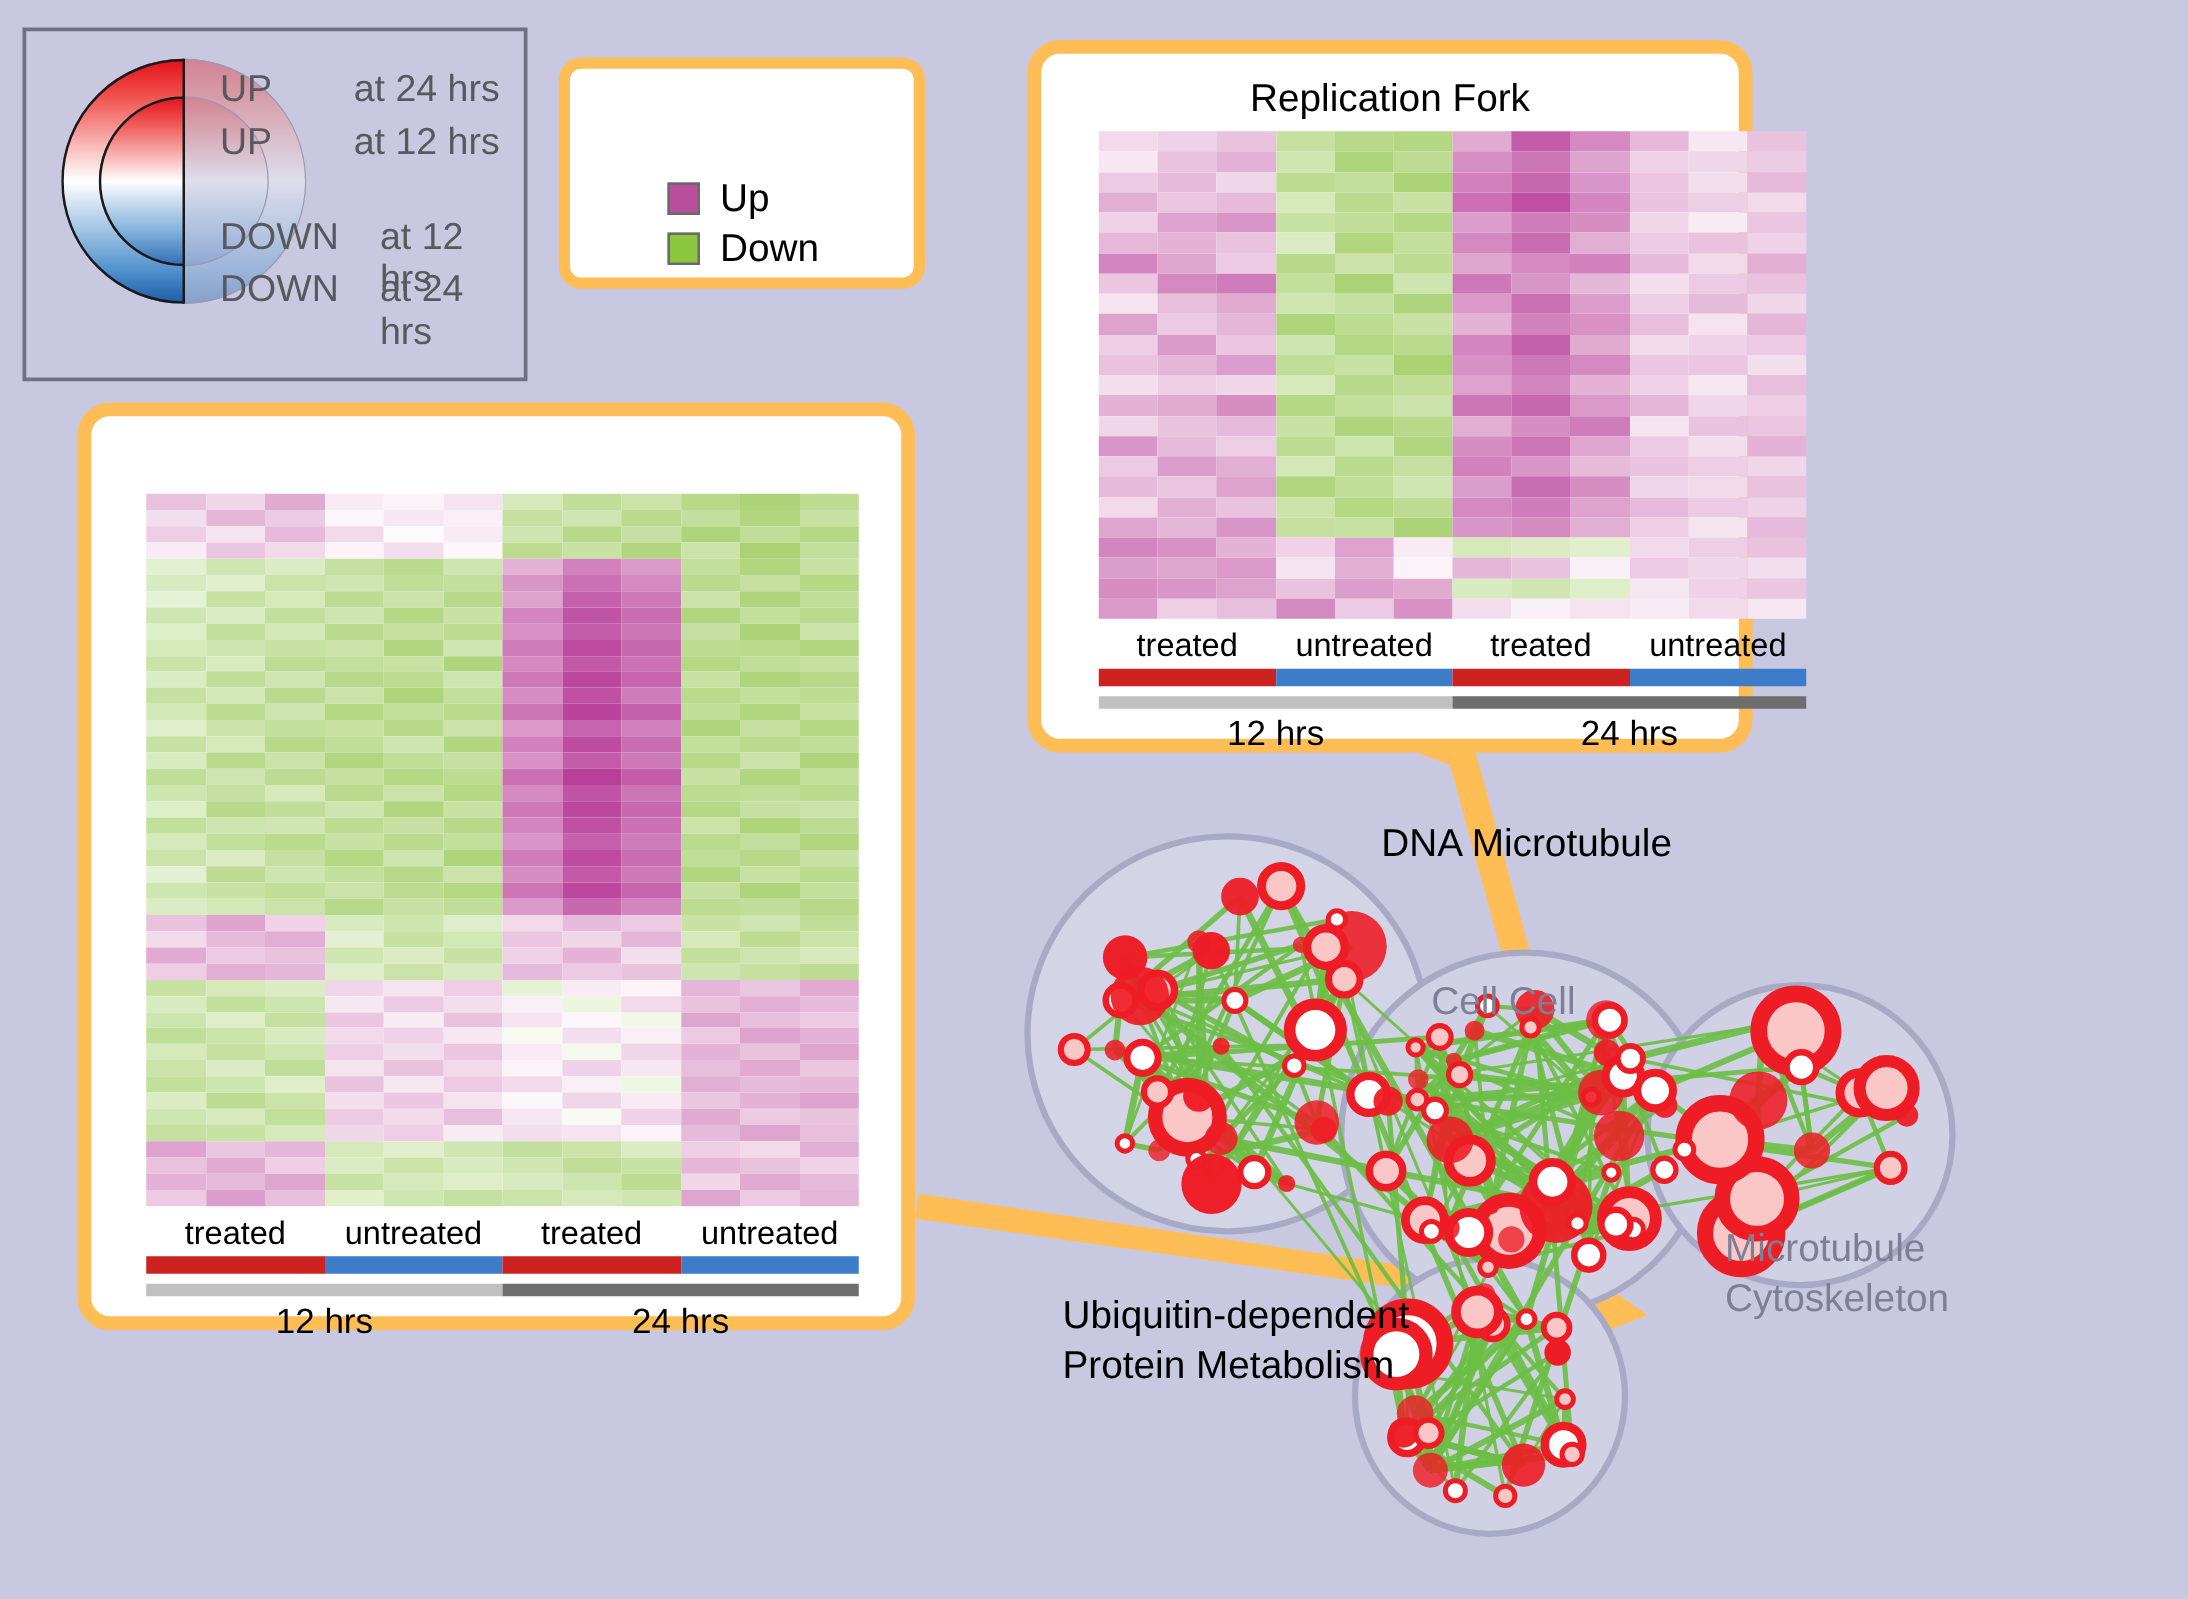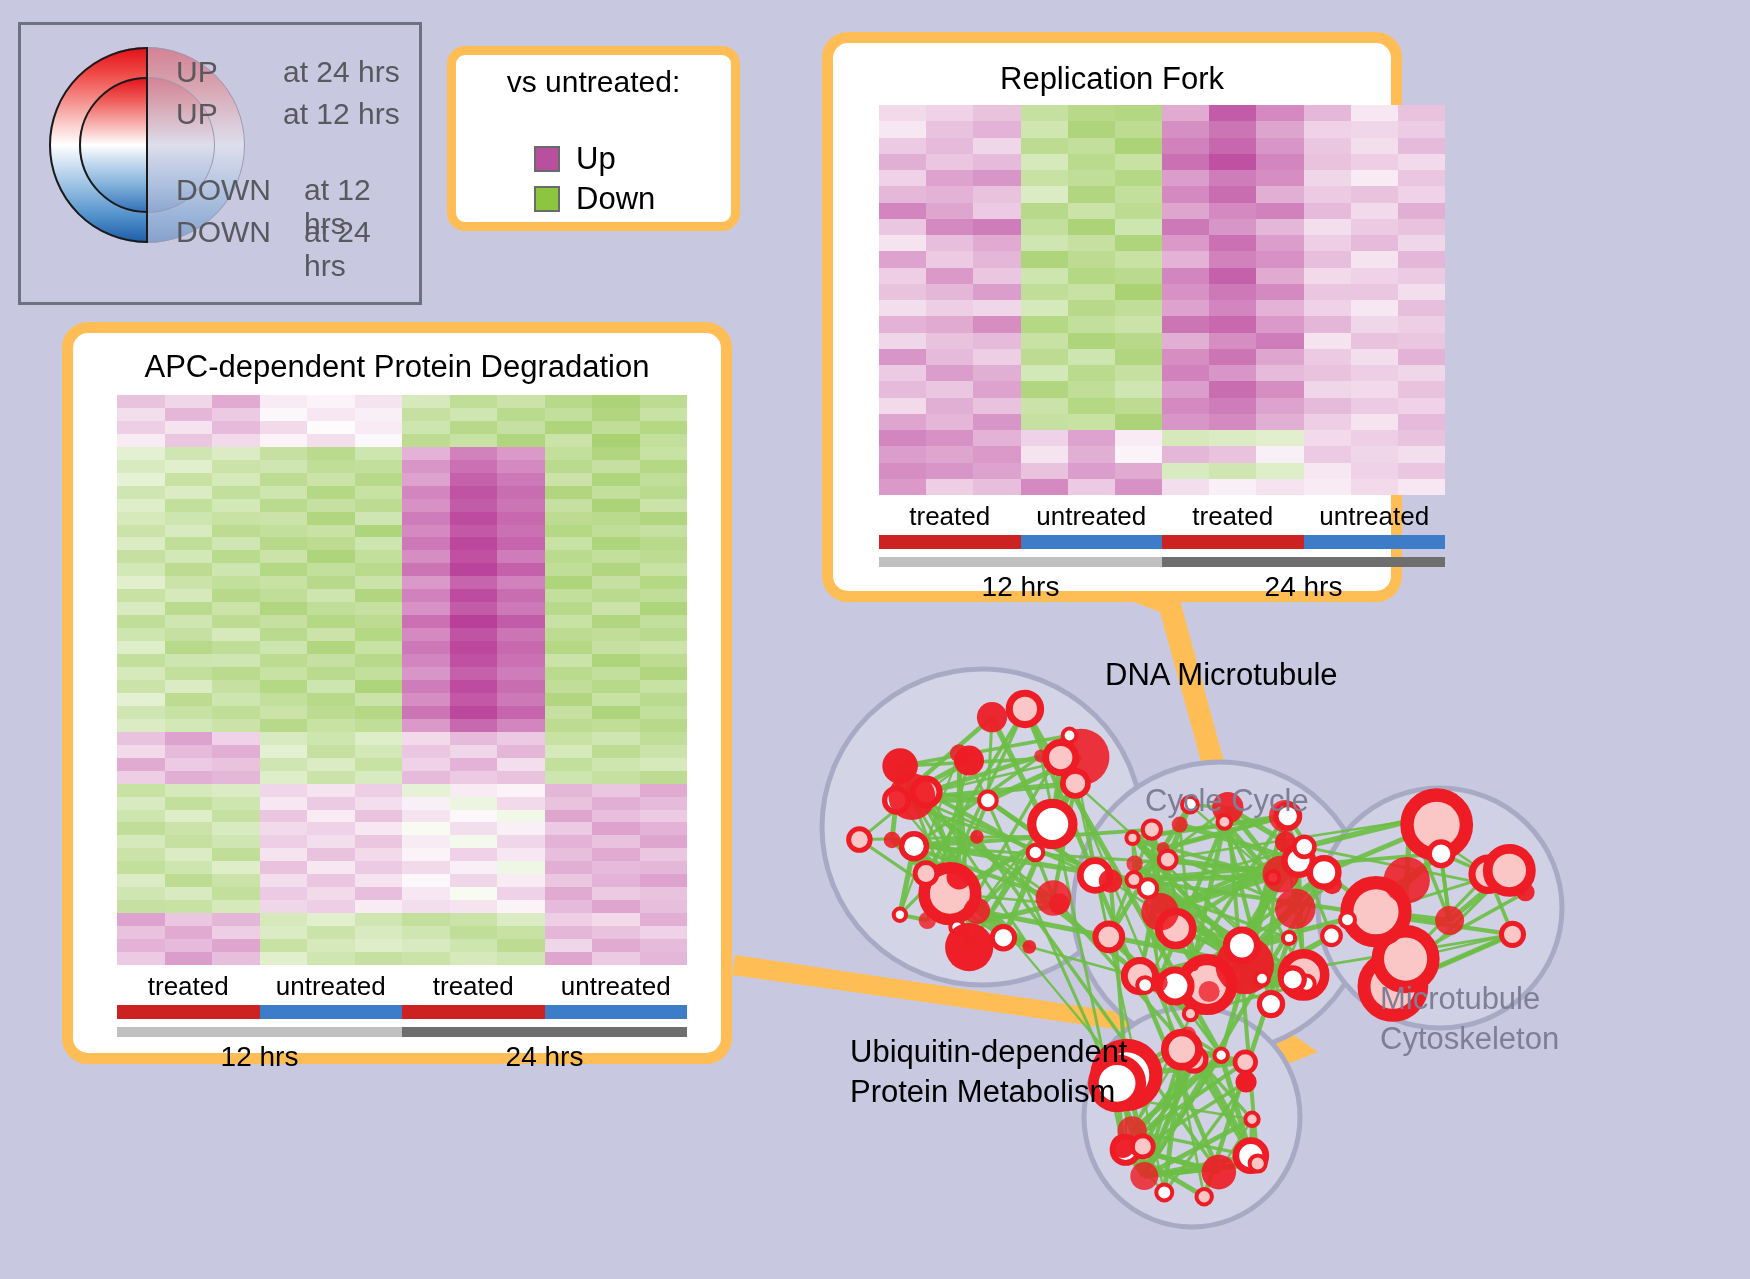--- a/index.html
+++ b/index.html
@@ -104,21 +104,20 @@
     <div class="cb-dir" style="left:155px;top:148px;">DOWN</div>
     <div class="cb-time" style="left:283px;top:148px;">at 12 hrs</div>
 
     <div class="cb-dir" style="left:155px;top:190px;">DOWN</div>
     <div class="cb-time" style="left:283px;top:190px;">at 24 hrs</div>
 
   </div>
 
   <div id="updown-legend">
     <div id="updown-title">
-      <div>vs untreated:</div>
     </div>
     <div class="ud-row" style="left:78px;top:86px;">
       <span class="ud-swatch" id="sw-up" style="background: rgb(184, 80, 158);"></span>
       <span class="ud-label">Up</span>
     </div>
     <div class="ud-row" style="left:78px;top:126px;">
       <span class="ud-swatch" id="sw-down" style="background: rgb(140, 198, 62);"></span>
       <span class="ud-label">Down</span>
     </div>
   </div>
@@ -432,21 +431,20 @@
         <div style="background:#c0c0c0"></div>
         <div style="background:#6e6e6e"></div>
       </div>
     <div class="time-labels" id="tl-rf" style="left:46px;top:528px;width:566px;grid-template-columns:repeat(2,1fr);">
         <div class="time-label">12 hrs</div>
         <div class="time-label">24 hrs</div>
       </div>
   </div>
 
   <div class="panel" id="panel-apc">
-    <div class="panel-title" style="top:16px;">APC-dependent Protein Degradation</div>
     <div class="heatmap" id="hm-apc" style="left: 44px; top: 62px; width: 570px; height: 570px; grid-template-columns: repeat(12, 1fr); grid-template-rows: repeat(44, 1fr);">
         <div class="hm-cell" style="background:rgb(233,194,222)"></div>
         <div class="hm-cell" style="background:rgb(240,214,233)"></div>
         <div class="hm-cell" style="background:rgb(224,170,209)"></div>
         <div class="hm-cell" style="background:rgb(248,235,244)"></div>
         <div class="hm-cell" style="background:rgb(251,243,248)"></div>
         <div class="hm-cell" style="background:rgb(245,227,240)"></div>
         <div class="hm-cell" style="background:rgb(214,233,187)"></div>
         <div class="hm-cell" style="background:rgb(192,222,151)"></div>
         <div class="hm-cell" style="background:rgb(203,227,169)"></div>
@@ -1397,20 +1395,20 @@
           <circle cx="382.8" cy="531.4" r="10.5" fill="#fbc6c6" stroke="#ee1c25" stroke-width="4.7"></circle>
           <circle cx="384.3" cy="561.1" r="14.0" fill="#ee1c25" fill-opacity="0.82"></circle>
           <circle cx="485.3" cy="447.1" r="10.3" fill="#fbc6c6" stroke="#ee1c25" stroke-width="4.7"></circle>
           <circle cx="362.7" cy="531.2" r="11.9" fill="#ee1c25" fill-opacity="0.97"></circle>
           <circle cx="421.9" cy="434.6" r="17.1" fill="#fbc6c6" stroke="#ee1c25" stroke-width="7.7"></circle>
           <circle cx="486.1" cy="466.9" r="10.6" fill="#ee1c25" fill-opacity="1.00"></circle>
         </g>
     </svg>
 
     <div class="net-label" id="label-dna-metabolism">DNA Microtubule</div>
-    <div class="net-label" id="label-cell-cycle">Cycle Cycle</div>
+    <div class="net-label" id="label-cell-cycle">Cell Cell</div>
     <div class="net-label" id="label-microtubule">Microtubule
 Cytoskeleton</div>
     <div class="net-label" id="label-ubiquitin">Ubiquitin-dependent
 Protein Metabolism</div>
   </div>
 
 </div>
 
 </body></html>

